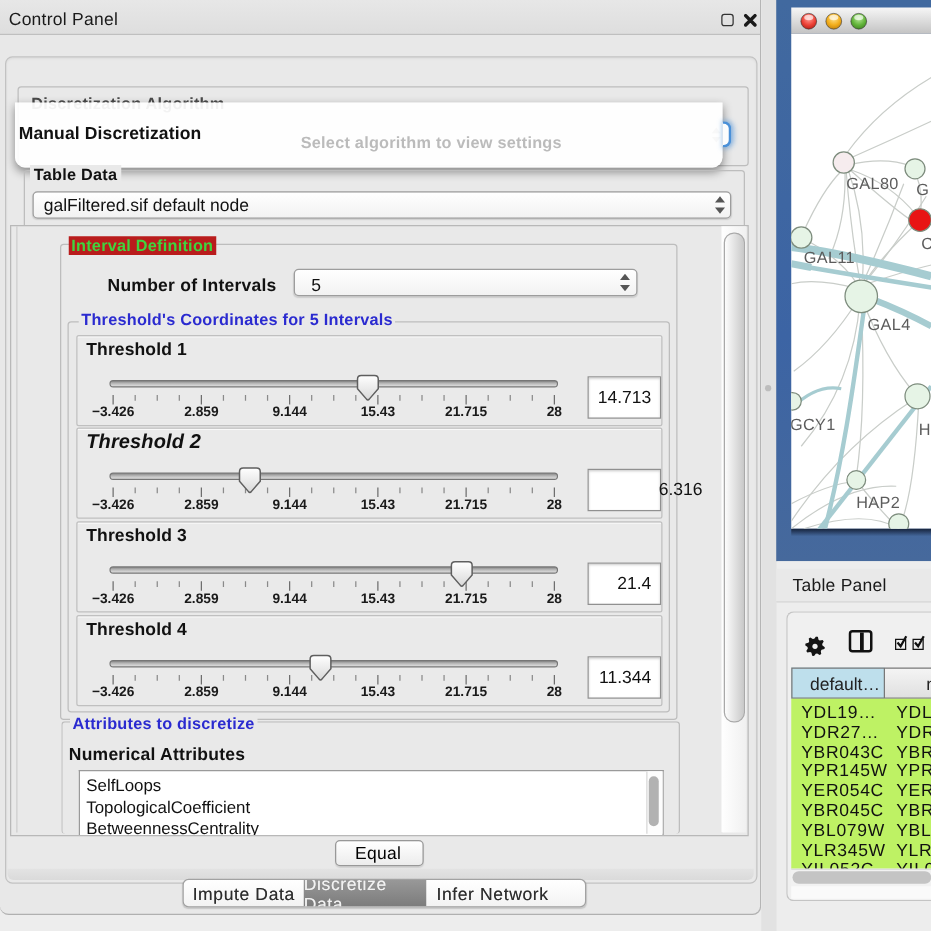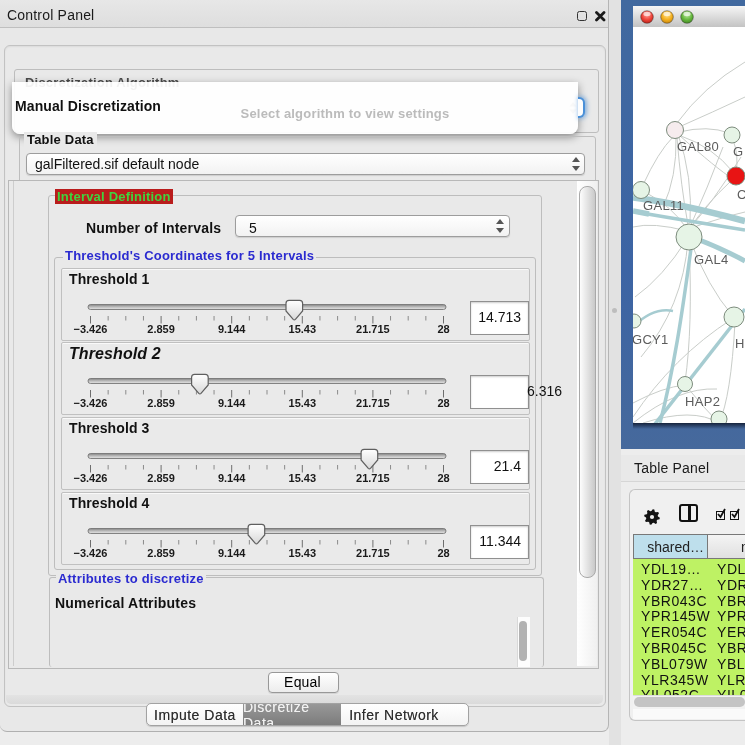--- a/index.html
+++ b/index.html
@@ -154,20 +154,23 @@
       <text x="241.3" y="45.2" font-size="11" font-weight="bold" fill="#1a1a1a" text-anchor="middle" font-family="Liberation Sans,sans-serif">15.43</text>
       <text x="311.9" y="45.2" font-size="11" font-weight="bold" fill="#1a1a1a" text-anchor="middle" font-family="Liberation Sans,sans-serif">21.715</text>
       <text x="382.5" y="45.2" font-size="11" font-weight="bold" fill="#1a1a1a" text-anchor="middle" font-family="Liberation Sans,sans-serif">28</text>
       <path d="M187.1,23 L187.1,15.3 Q187.1,12.4 190.1,12.4 L200.7,12.4 Q203.7,12.4 203.7,15.3 L203.7,23 L196.5,31.3 Q195.4,32.5 194.3,31.3 Z" fill="url(#th3)" stroke="#5f5f5f" stroke-width="1.2"></path>
     </svg>
 <div class="abs" style="left:470px;top:525px;width:57px;height:32px;background:#fff;border:1px solid #909090;box-shadow:inset 0 1px 2px rgba(0,0,0,0.2);"></div>
 <div class="t" style="left:470px;top:533px;width:51px;text-align:right;font-size:14px;color:#111;">11.344</div>
 <div class="abs" style="left:49px;top:577px;width:493px;height:89px;border:1px solid #bdbdbd;border-radius:3px;border-bottom:none;"></div>
 <div class="t" style="left:56px;top:571px;font-size:13px;font-weight:bold;color:#2b2bd0;background:#e9e9e9;padding:0 2px;letter-spacing:0.2px;">Attributes to discretize</div>
 <div class="t" style="left:55px;top:595px;font-size:14px;font-weight:bold;color:#111;letter-spacing:0.2px;">Numerical Attributes</div>
+<div class="abs" style="left:63px;top:616px;width:466px;height:51px;background:#fff;border:1px solid #9a9a9a;border-bottom:none;overflow:hidden;">
+      <div style="padding:3px 0 0 5px;font-size:13.5px;color:#111;line-height:17px;">SelfLoops<br>TopologicalCoefficient<br>BetweennessCentrality</div>
+    </div>
 <div class="abs" style="left:517px;top:617px;width:12px;height:50px;background:#fdfdfd;border-left:1px solid #d8d8d8;"></div>
 <div class="abs" style="left:519px;top:621px;width:8px;height:40px;background:#b2b2b2;border-radius:4px;"></div>
 <div class="abs" style="left:268px;top:672px;width:69px;height:19px;background:linear-gradient(#ffffff,#ececec);border:1px solid #989898;border-radius:4px;box-shadow:0 1px 1px rgba(0,0,0,0.1);"></div>
 <div class="t" style="left:268px;top:674px;width:69px;text-align:center;font-size:14px;color:#000;letter-spacing:0.2px;">Equal</div>
 <div class="abs" style="left:146px;top:703px;width:321px;height:21px;background:linear-gradient(#ffffff,#f3f3f3);border:1px solid #a2a2a2;border-radius:5px;box-shadow:0 1px 1px rgba(0,0,0,0.15);overflow:hidden;display:flex;">
       <div style="width:96px;height:21px;display:flex;align-items:center;justify-content:center;font-size:14px;letter-spacing:0.5px;text-shadow:0 0 0.5px rgba(20,20,20,0.55);color:#2d2d2d;">Impute Data</div>
       <div style="width:98px;height:21px;display:flex;align-items:center;justify-content:center;font-size:14px;letter-spacing:0.5px;text-shadow:0 0 0.5px rgba(20,20,20,0.55);background:linear-gradient(#989898,#7c7c7c);color:#f2f2f2;text-shadow:0 0 0.5px rgba(240,240,240,0.6);">Discretize Data</div>
       <div style="width:106px;height:21px;display:flex;align-items:center;justify-content:center;font-size:14px;letter-spacing:0.5px;text-shadow:0 0 0.5px rgba(20,20,20,0.55);color:#2d2d2d;">Infer Network</div>
     </div>
 </div>
@@ -265,21 +268,21 @@
 <div class="abs" style="left:679px;top:504px;width:15px;height:14px;border:2.5px solid #111;border-radius:3px;"></div>
 <div class="abs" style="left:688px;top:506px;width:2.5px;height:15px;background:#111;"></div>
 <div class="abs" style="left:716px;top:511px;width:7px;height:7px;border:1.5px solid #111;"></div>
 <svg class="abs" style="left:716px;top:507px;" width="11" height="14">
     <path d="M2,7 L4.5,10 L9,2" stroke="#111" stroke-width="1.8" fill="none"></path>
   </svg>
 <div class="abs" style="left:729.5px;top:511px;width:7px;height:7px;border:1.5px solid #111;"></div>
 <svg class="abs" style="left:729.5px;top:507px;" width="11" height="14">
     <path d="M2,7 L4.5,10 L9,2" stroke="#111" stroke-width="1.8" fill="none"></path>
   </svg>
-<div class="abs" style="left:633px;top:534px;width:75px;height:25px;background:#bedfec;border:1px solid #787878;box-sizing:border-box;font-size:14px;color:#222;display:flex;align-items:center;justify-content:flex-end;padding-right:3px;">shared…</div>
+<div class="abs" style="left:633px;top:534px;width:75px;height:25px;background:#bedfec;border:1px solid #787878;box-sizing:border-box;font-size:14px;color:#222;display:flex;align-items:center;justify-content:flex-end;padding-right:3px;">default…</div>
 <div class="abs" style="left:708px;top:534px;width:37px;height:25px;background:linear-gradient(#f4f4f4,#e0e0e0);border-top:1px solid #787878;border-bottom:1px solid #787878;box-sizing:border-box;font-size:14px;color:#222;padding-left:33px;display:flex;align-items:center;">n</div>
 <div class="abs" style="left:633px;top:559px;width:132px;height:136px;background:#bef264;overflow:hidden;">
 <div class="t" style="left:8px;top:2.0px;font-size:14px;color:#111;letter-spacing:0.55px;">YDL19…</div>
 <div class="t" style="left:84px;top:2.0px;font-size:14px;color:#111;letter-spacing:0.55px;">YDL1</div>
 <div class="t" style="left:8px;top:17.8px;font-size:14px;color:#111;letter-spacing:0.55px;">YDR27…</div>
 <div class="t" style="left:84px;top:17.8px;font-size:14px;color:#111;letter-spacing:0.55px;">YDR2</div>
 <div class="t" style="left:8px;top:33.6px;font-size:14px;color:#111;letter-spacing:0.55px;">YBR043C</div>
 <div class="t" style="left:84px;top:33.6px;font-size:14px;color:#111;letter-spacing:0.55px;">YBR0</div>
 <div class="t" style="left:8px;top:49.4px;font-size:14px;color:#111;letter-spacing:0.55px;">YPR145W</div>
 <div class="t" style="left:84px;top:49.4px;font-size:14px;color:#111;letter-spacing:0.55px;">YPR1</div>

